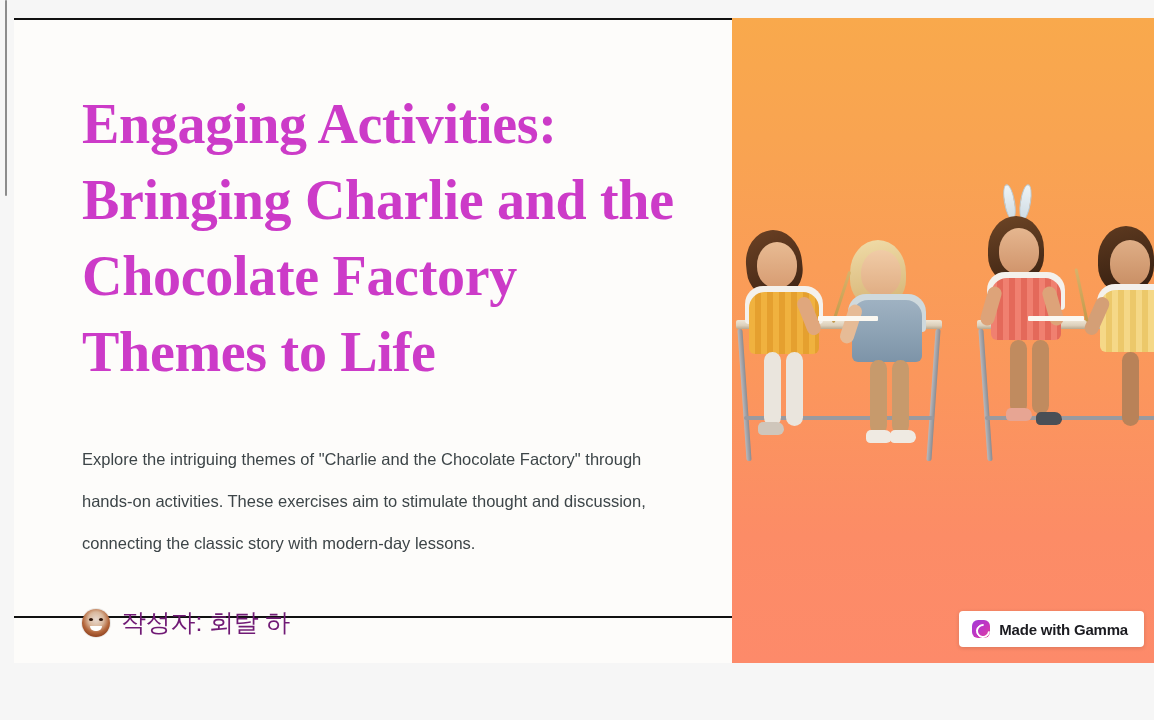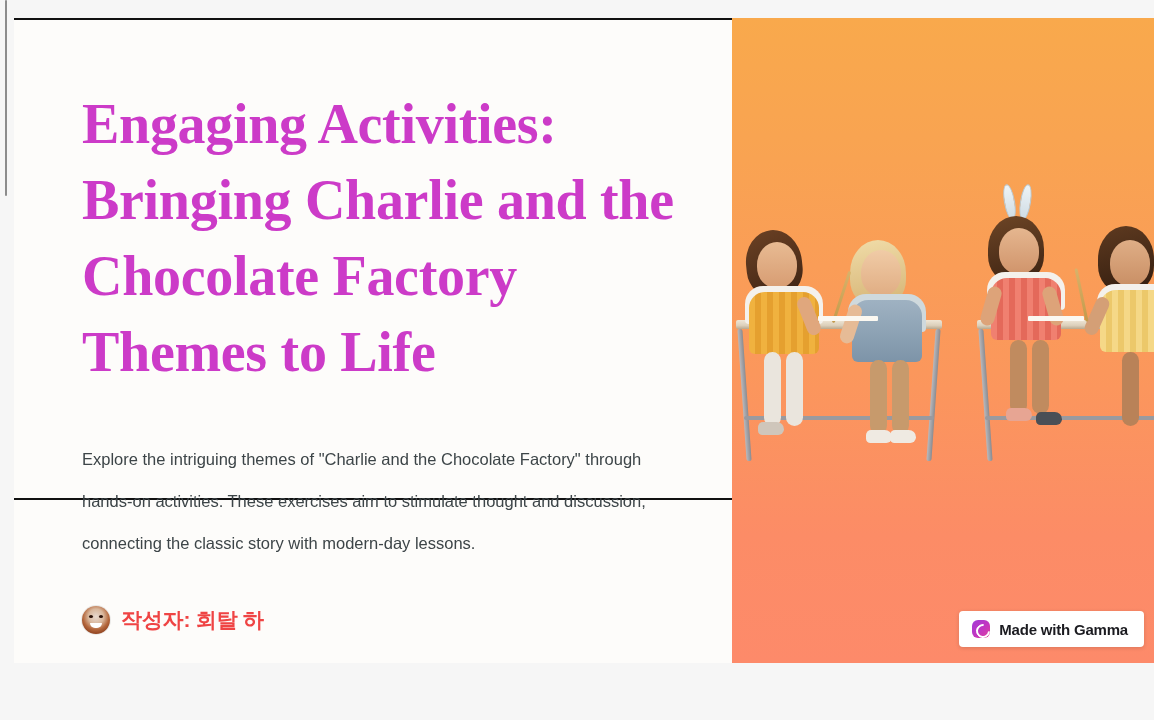--- a/index.html
+++ b/index.html
@@ -25,21 +25,21 @@
     position:absolute; left:14px; top:18px;
     width:1140px; height:645px;
     display:flex;
     background:#fdfcfa;
     overflow:hidden;
   }
 
   
   #text-panel{
     position:relative;
-    width:718px; height:482px;
+    width:718px; height:600px;
     background:#fdfcfa;
     border-top:2px solid #111111;
     border-bottom:2px solid #111111;
     padding:66px 52px 0 68px;
     flex:0 0 718px;
   }
 
   #slide-title{
     color:#cc3bc8;
     font-family:"Liberation Serif", serif;
@@ -74,21 +74,21 @@
   #avatar::before{
     content:""; position:absolute; left:7px; top:9px;
     width:4px; height:3px; border-radius:50%; background:#2c1208;
     box-shadow:10px 0 0 0 #2c1208;
   }
   #avatar::after{
     content:""; position:absolute; left:8px; top:17px;
     width:12px; height:5px; border-radius:0 0 10px 10px; background:#ffffff;
   }
   #byline-text{
-    font-size:21px; font-weight:700; color:#ef4444; letter-spacing:-0.2px;
+    font-size:25px; font-weight:400; color:#701a75; letter-spacing:-0.2px;
   }
 
   
   #image-panel{
     position:relative;
     flex:1 1 auto; height:645px;
     background:linear-gradient(180deg,#f9a94c 0%, #f9a352 22%, #fb975c 55%, #fc8c66 80%, #fd8a6a 100%);
     overflow:hidden;
   }
 

